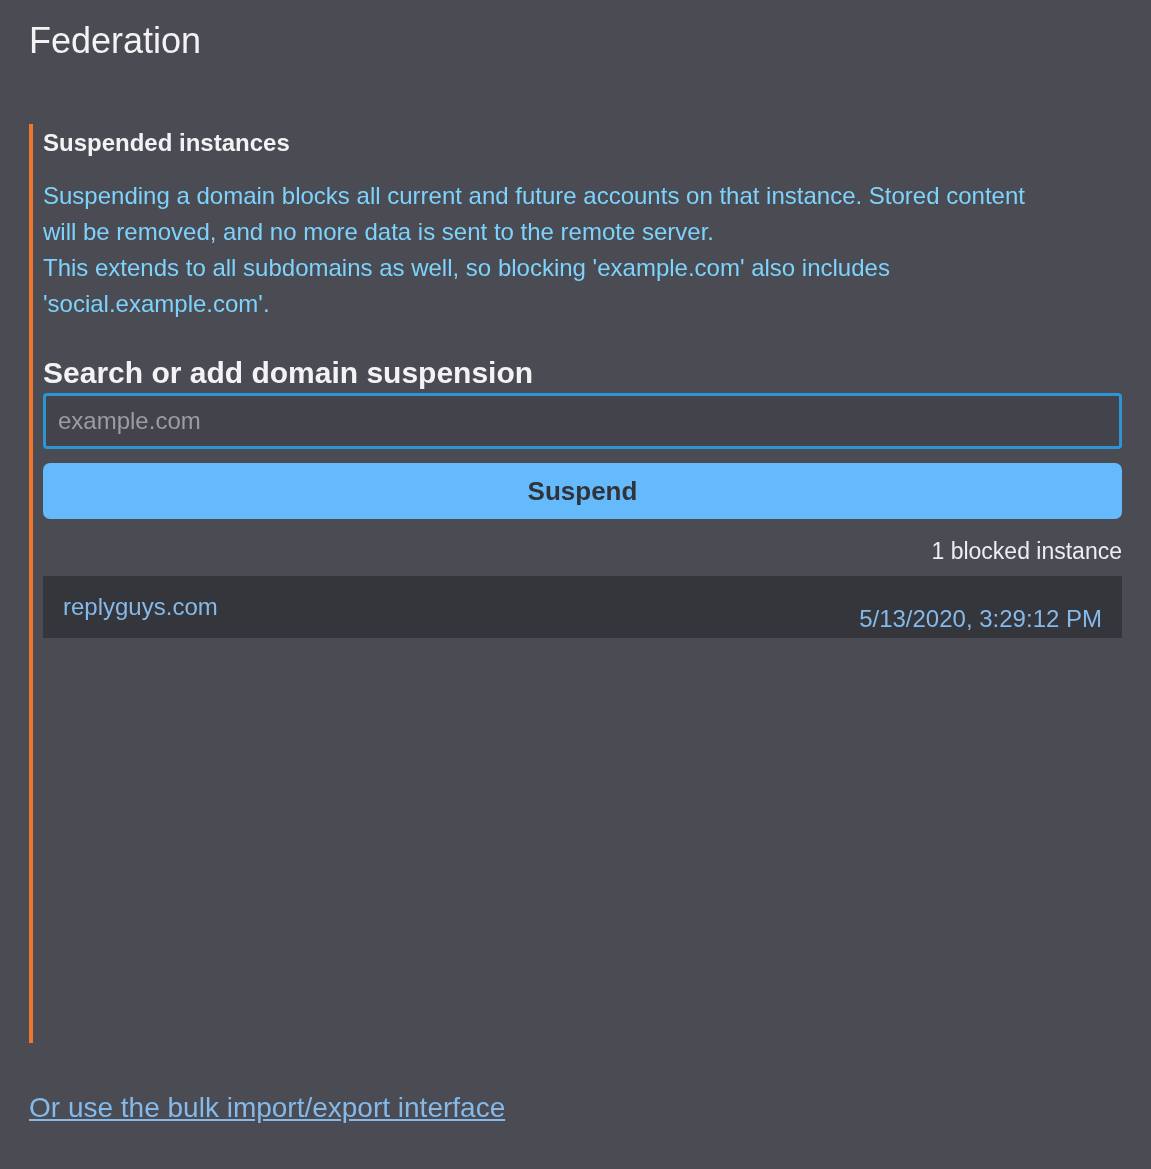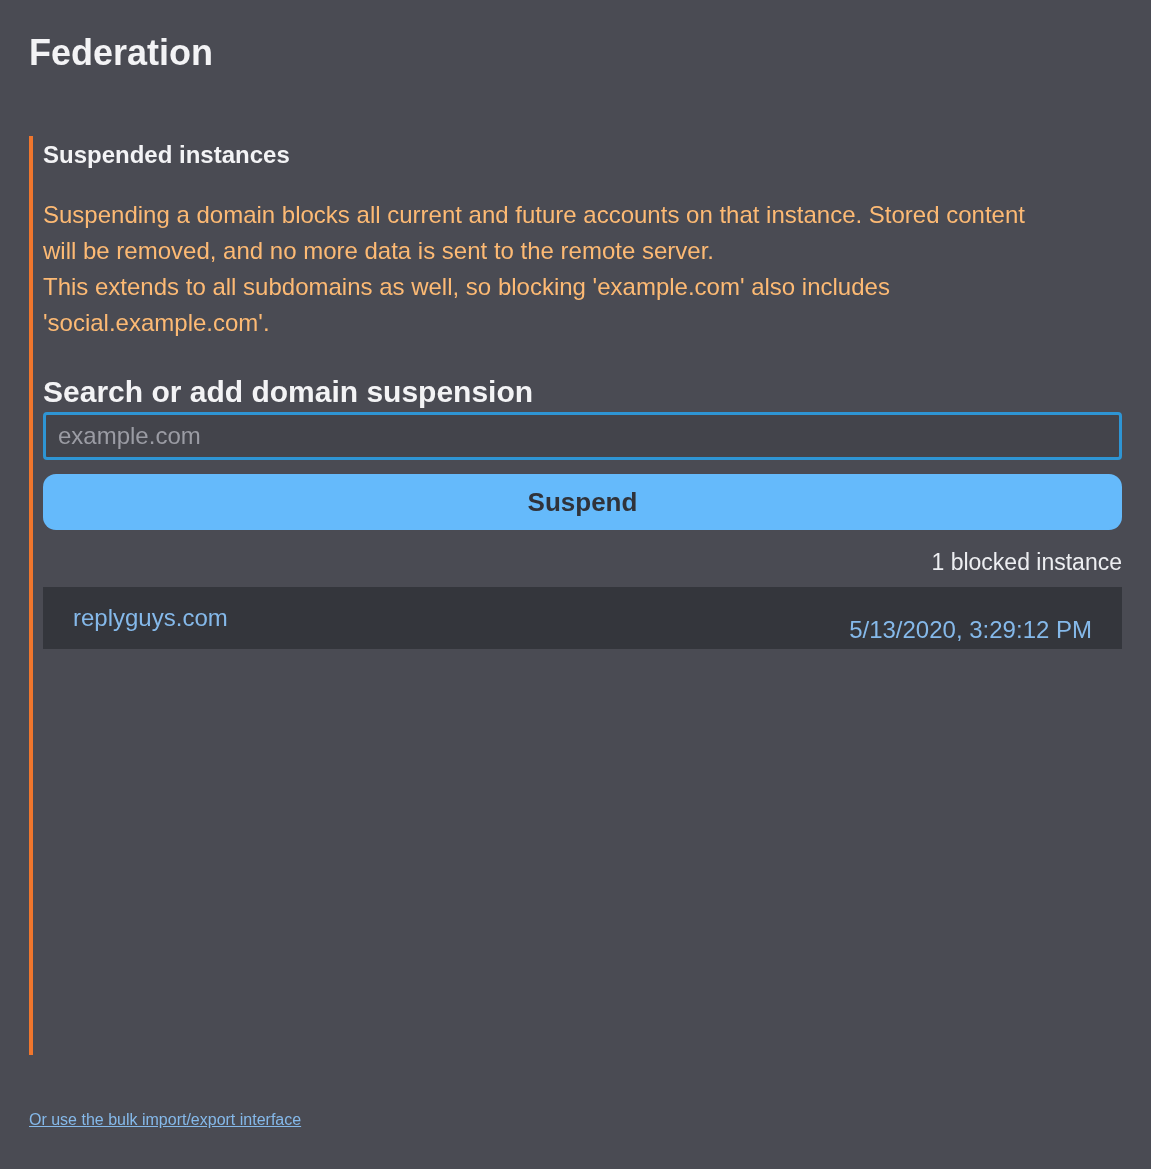--- a/index.html
+++ b/index.html
@@ -11,120 +11,120 @@
     background: #4a4b53;
     font-family: "Liberation Sans", sans-serif;
     overflow: hidden;
   }
   .page {
     padding: 0 29px;
     box-sizing: border-box;
   }
   .page-title {
     margin: 0;
-    padding-top: 32px;
+    padding-top: 20px;
     font-size: 36px;
-    font-weight: bold;
+    font-weight: normal;
     color: #f3f3f5;
     line-height: 42px;
   }
   .panel {
     margin-top: 62px;
     border-left: 4px solid var(--accent-orange, #f0762d);
     padding-left: 10px;
     height: 919px;
     box-sizing: border-box;
   }
   .panel-heading {
     margin: 0;
     font-size: 24px;
     font-weight: bold;
     color: #f3f3f5;
     line-height: 38px;
   }
   .desc {
-    margin-top: 23px;
+    margin-top: 16px;
     font-size: 24px;
     line-height: 36px;
-    color: #fdba74;
+    color: #7dd3fc;
   }
   .desc p {
     margin: 0;
     white-space: pre-line;
   }
   .search-label {
     margin-top: 38px;
     font-size: 30px;
     font-weight: bold;
     color: #f3f3f5;
     line-height: 26px;
   }
   .domain-input {
     display: block;
     margin-top: 7px;
     width: 100%;
     box-sizing: border-box;
-    height: 48px;
+    height: 56px;
     background: #43444b;
     border: 3px solid var(--input-border-blue, #2e95d4);
     border-radius: 4px;
     padding: 0 12px;
     font-size: 24px;
     color: #e2e3e6;
     font-family: inherit;
     outline: none;
   }
   .domain-input::placeholder {
     color: #9b9ca4;
     opacity: 1;
   }
   .suspend-btn {
     display: block;
     margin-top: 14px;
     width: 100%;
     height: 56px;
     background: var(--button-blue, #65bafb);
     border: none;
-    border-radius: 13px;
+    border-radius: 7px;
     font-size: 26px;
     font-weight: bold;
     color: #30333a;
     font-family: inherit;
     cursor: pointer;
   }
   .blocked-count {
     margin-top: 19px;
     font-size: 23px;
     line-height: 27px;
     color: #edeef1;
     text-align: right;
   }
   .instance-row {
     margin-top: 11px;
     height: 62px;
     background: #34363c;
     display: flex;
     align-items: center;
     justify-content: space-between;
-    padding: 0 30px;
+    padding: 0 20px;
     box-sizing: border-box;
     font-size: 24px;
   }
   .instance-row .domain-link {
     color: var(--link-blue, #85b9ea);
     text-decoration: none;
     cursor: pointer;
   }
   .instance-row .suspended-at {
     color: var(--link-blue, #85b9ea);
     margin-top: 24px;
   }
   .bulk-link-wrap {
     margin-top: 50px;
-    font-size: 16px;
+    font-size: 28px;
     line-height: 30px;
   }
   .bulk-link-wrap a {
     color: var(--link-blue, #85b9ea);
     text-decoration: underline;
     cursor: pointer;
   }
 </style>
 </head>
 <body>

